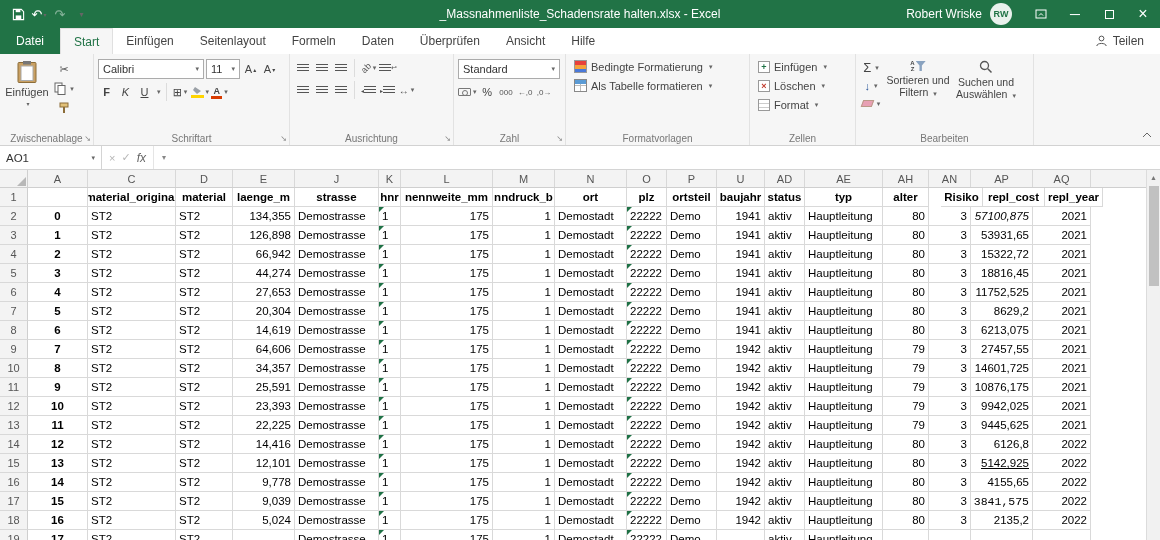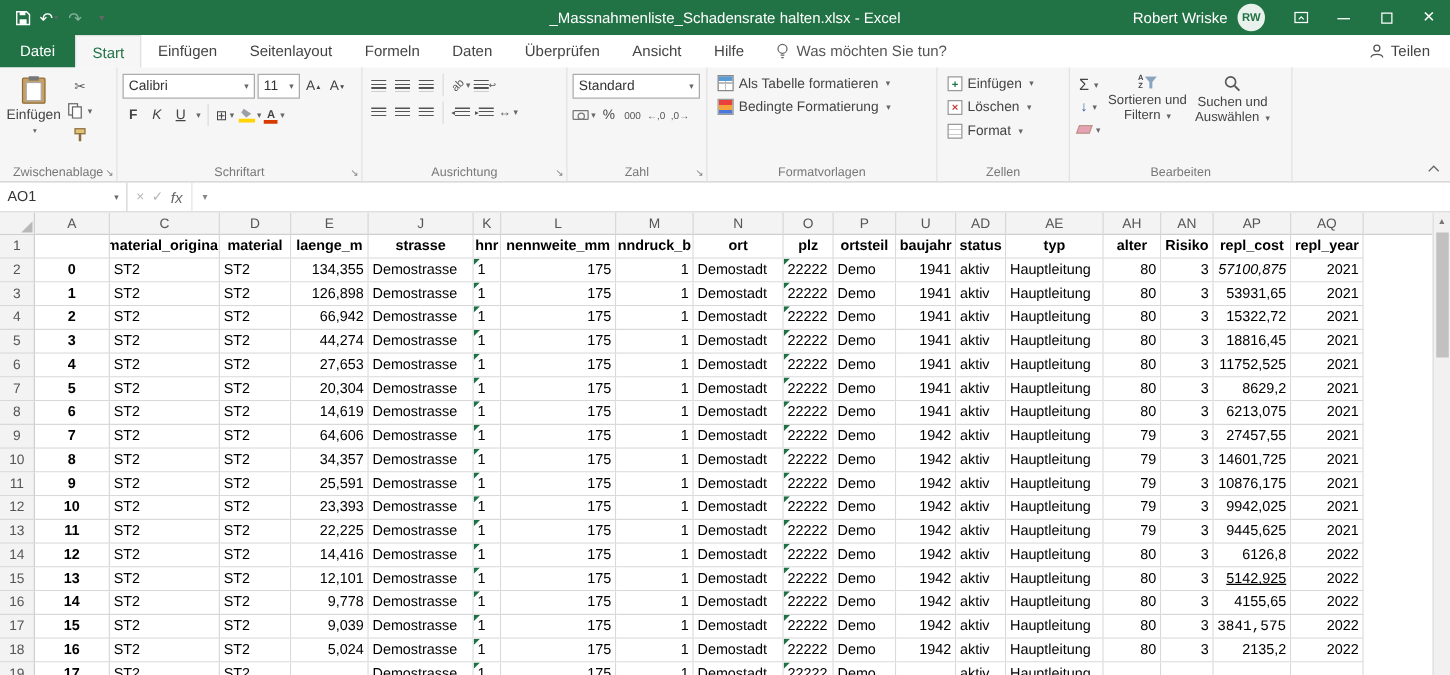--- a/index.html
+++ b/index.html
@@ -162,27 +162,20 @@
   <div class="tabrow">
     <div class="tab file">Datei</div>
     <div class="tab active">Start</div>
     <div class="tab">Einfügen</div>
     <div class="tab">Seitenlayout</div>
     <div class="tab">Formeln</div>
     <div class="tab">Daten</div>
     <div class="tab">Überprüfen</div>
     <div class="tab">Ansicht</div>
     <div class="tab">Hilfe</div>
-    <div class="tellme">
-      <svg width="12" height="14" viewBox="0 0 12 14">
-          <circle cx="6" cy="5" r="3.6" fill="none" stroke="#666"></circle>
-          <path d="M4.5 10h3M5 12h2" stroke="#666"></path>
-        </svg>
-      <span>Was möchten Sie tun?</span>
-    </div>
     <div class="share">
       <svg width="13" height="12" viewBox="0 0 13 12">
           <circle cx="6.5" cy="3.5" r="2.4" fill="none" stroke="#555"></circle>
           <path d="M1.8 11c0-3.4 9.4-3.4 9.4 0" fill="none" stroke="#555"></path>
         </svg>
       <span>Teilen</span>
     </div>
   </div>
 
   <div class="ribbon">
@@ -330,27 +323,27 @@
         <span class="sbtn num000">000</span>
         <span class="sbtn decbtn">←,0</span>
         <span class="sbtn decbtn">,0→</span>
       </div>
       <div class="rlabel">Zahl</div>
       <span class="launcher">↘</span>
     </div>
 
     <div class="rgroup" style="width:184px;padding-left:8px">
       <div class="stylerow">
-        <span class="ic-tbl"></span>
-        <span>Als Tabelle formatieren</span>
+        <span class="ic-cf"></span>
+        <span>Bedingte Formatierung</span>
         <span class="dd">▾</span>
       </div>
       <div class="stylerow">
-        <span class="ic-cf"></span>
-        <span>Bedingte Formatierung</span>
+        <span class="ic-tbl"></span>
+        <span>Als Tabelle formatieren</span>
         <span class="dd">▾</span>
       </div>
       <div class="rlabel">Formatvorlagen</div>
     </div>
 
     <div class="rgroup" style="width:106px;padding-left:8px">
       <div class="cellrow">
         <span class="ic-box g-ins">+</span>
         <span>Einfügen</span>
         <span class="dd">▾</span>
@@ -489,21 +482,21 @@
             </div>
             <div class="cell align-left hdrcell" style="width: 40px;">
               <span>status</span>
             </div>
             <div class="cell align-left hdrcell" style="width: 78px;">
               <span>typ</span>
             </div>
             <div class="cell align-right hdrcell" style="width: 46px;">
               <span>alter</span>
             </div>
-            <div class="cell align-right hdrcell" style="width: 42px;">
+            <div class="cell align-right hdrcell" style="width: 42px; margin-left: 12px;">
               <span>Risiko</span>
             </div>
             <div class="cell align-right hdrcell" style="width: 62px;">
               <span>repl_cost</span>
             </div>
             <div class="cell align-right hdrcell" style="width: 58px;">
               <span>repl_year</span>
             </div>
             <div class="cell fillerc"></div>
           </div>

